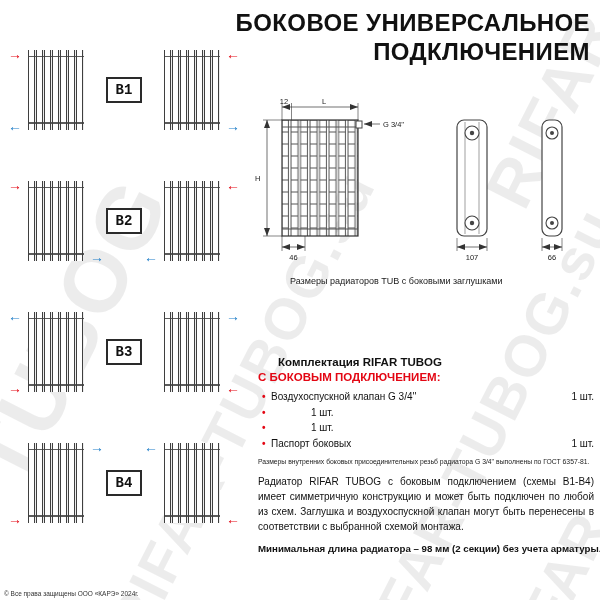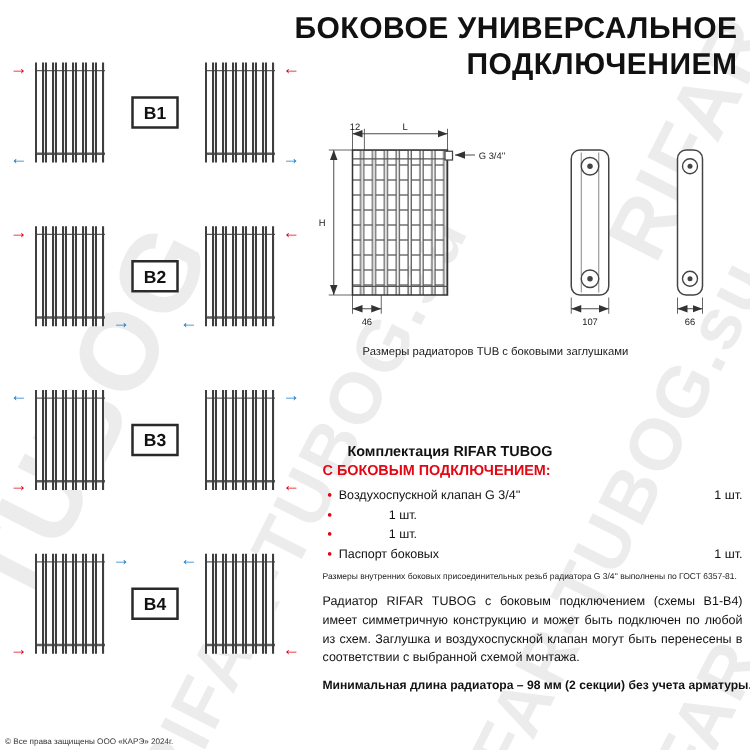--- a/index.html
+++ b/index.html
@@ -23,21 +23,21 @@
   .schemes{position:absolute;left:4px;top:24px;width:242px;z-index:1;}
   .scheme-row{height:131px;display:flex;align-items:center;justify-content:space-between;
               padding:0 26px 0 24px;}
   .radiator{position:relative;width:56px;height:80px;
     background:repeating-linear-gradient(90deg,#3f3f3f 0 1.3px,#fff 1.3px 5.7px,#3f3f3f 5.7px 7px,#ededed 7px 8px);}
   .radiator::before,.radiator::after{content:"";position:absolute;left:0;right:0;height:1.5px;
     background:#3f3f3f;opacity:.85;}
   .radiator::before{top:6px;}
   .radiator::after{bottom:6px;}
   .scheme-label{border:2px solid #2a2a2a;padding:3px 8px;font-size:14px;font-weight:700;
-    background:rgba(255,255,255,.9);z-index:2;}
+    background:rgba(255,255,255,.9);z-index:2;font-family:Liberation Mono, monospace;}
   .arrow{position:absolute;font-size:14px;font-weight:700;line-height:10px;z-index:2;}
   .arrow.red{color:var(--red,#e30613);}
   .arrow.blue{color:var(--blue,#1e7ec8);}
   .pos-tl{top:-1px;left:-20px;}
   .pos-bl{bottom:-1px;left:-20px;}
   .pos-tr{top:-1px;right:-20px;}
   .pos-br{bottom:-1px;right:-20px;}
 
   
   .drawing{position:absolute;left:252px;top:96px;z-index:1;width:344px;}

